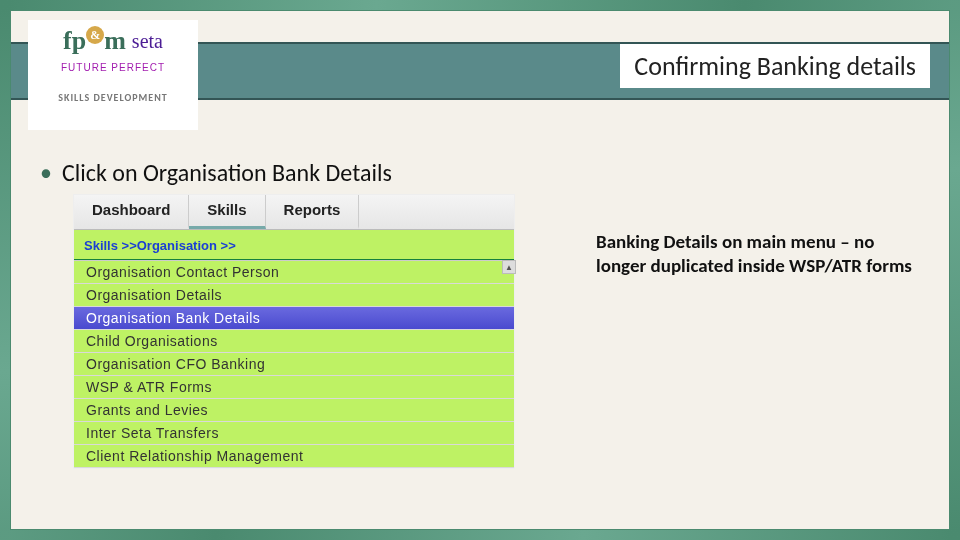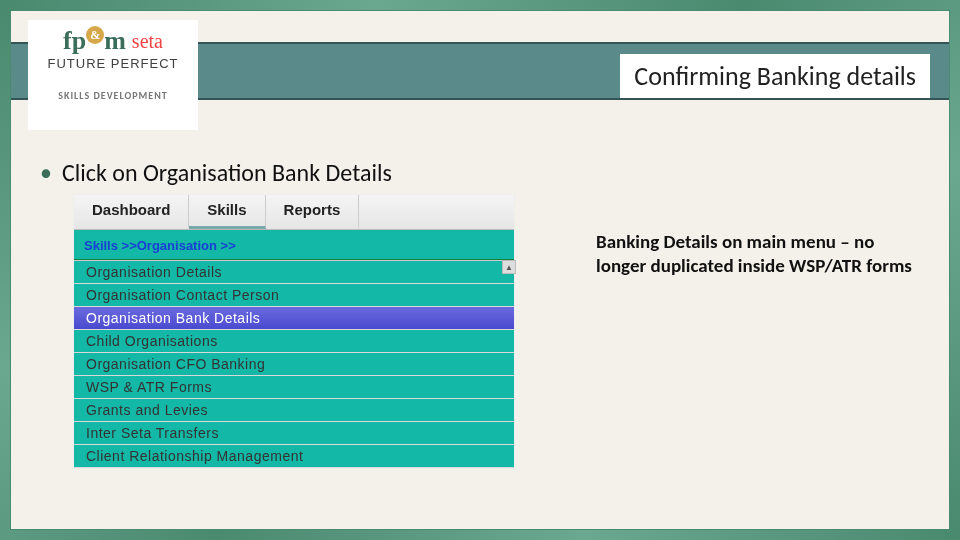--- a/index.html
+++ b/index.html
@@ -19,21 +19,21 @@
     pointer-events: none;
   }
   .header-band {
     position: absolute;
     top: 32px; left: 0; right: 0;
     height: 58px;
     background: #5a8a8a;
     border-top: 2px solid #355;
     border-bottom: 2px solid #355;
     display: flex;
-    align-items: flex-end;
+    align-items: flex-start;
     justify-content: flex-end;
     padding-right: 20px;
   }
   .header-title-box {
     background: #fff;
     padding: 6px 14px;
     font-size: 26px;
     color: #222;
     font-family: Calibri, Arial, sans-serif;
   }
@@ -63,37 +63,37 @@
     color: #fff;
     border-radius: 50%;
     width: 18px; height: 18px;
     font-size: 12px;
     line-height: 18px;
     text-align: center;
     vertical-align: super;
   }
   .logo-seta {
     font-family: Georgia, serif;
-    color: #ef4444;
+    color: #4c1d95;
     font-size: 20px;
   }
-  .logo-sub2 { font-size: 13px; color: #404040; letter-spacing: 1px; font-family: Arial, sans-serif; }
+  .logo-sub2 { font-size: 10px; color: #a21caf; letter-spacing: 1px; margin-top: 6px; font-family: Arial, sans-serif; }
   .logo-sub3 { font-size: 10px; color: #777; letter-spacing: 1px; margin-top: 18px; font-weight: bold; }
   .instruction {
     position: absolute;
     top: 148px; left: 30px;
     font-size: 24px;
     color: #111;
   }
   .instruction .bullet { color: #3a6e5a; margin-right: 10px; }
   .screenshot {
     position: absolute;
     top: 185px; left: 64px;
     width: 440px;
-    background: #14b8a6;
+    background: #bef264;
     box-shadow: 0 0 0 1px #eee;
     font-family: Verdana, Arial, sans-serif;
   }
   .ss-tabs {
     display: flex;
     background: linear-gradient(#f4f4f4, #e6e6e6);
     border-bottom: 1px solid #bbb;
   }
   .ss-tab {
     padding: 6px 18px 8px;
@@ -172,22 +172,22 @@
   <div class="screenshot">
     <div class="ss-tabs">
       <div class="ss-tab">Dashboard</div>
       <div class="ss-tab active">Skills</div>
       <div class="ss-tab">Reports</div>
     </div>
     <div class="ss-breadcrumb">Skills &gt;&gt;Organisation &gt;&gt;</div>
     <div class="ss-menu-wrap">
       <div class="ss-scroll-hint">▲</div>
       <ul class="ss-menu">
+        <li>Organisation Contact Person</li>
         <li>Organisation Details</li>
-        <li>Organisation Contact Person</li>
         <li class="selected">Organisation Bank Details</li>
         <li>Child Organisations</li>
         <li>Organisation CFO Banking</li>
         <li>WSP &amp; ATR Forms</li>
         <li>Grants and Levies</li>
         <li>Inter Seta Transfers</li>
         <li>Client Relationship Management</li>
       </ul>
     </div>
   </div>

